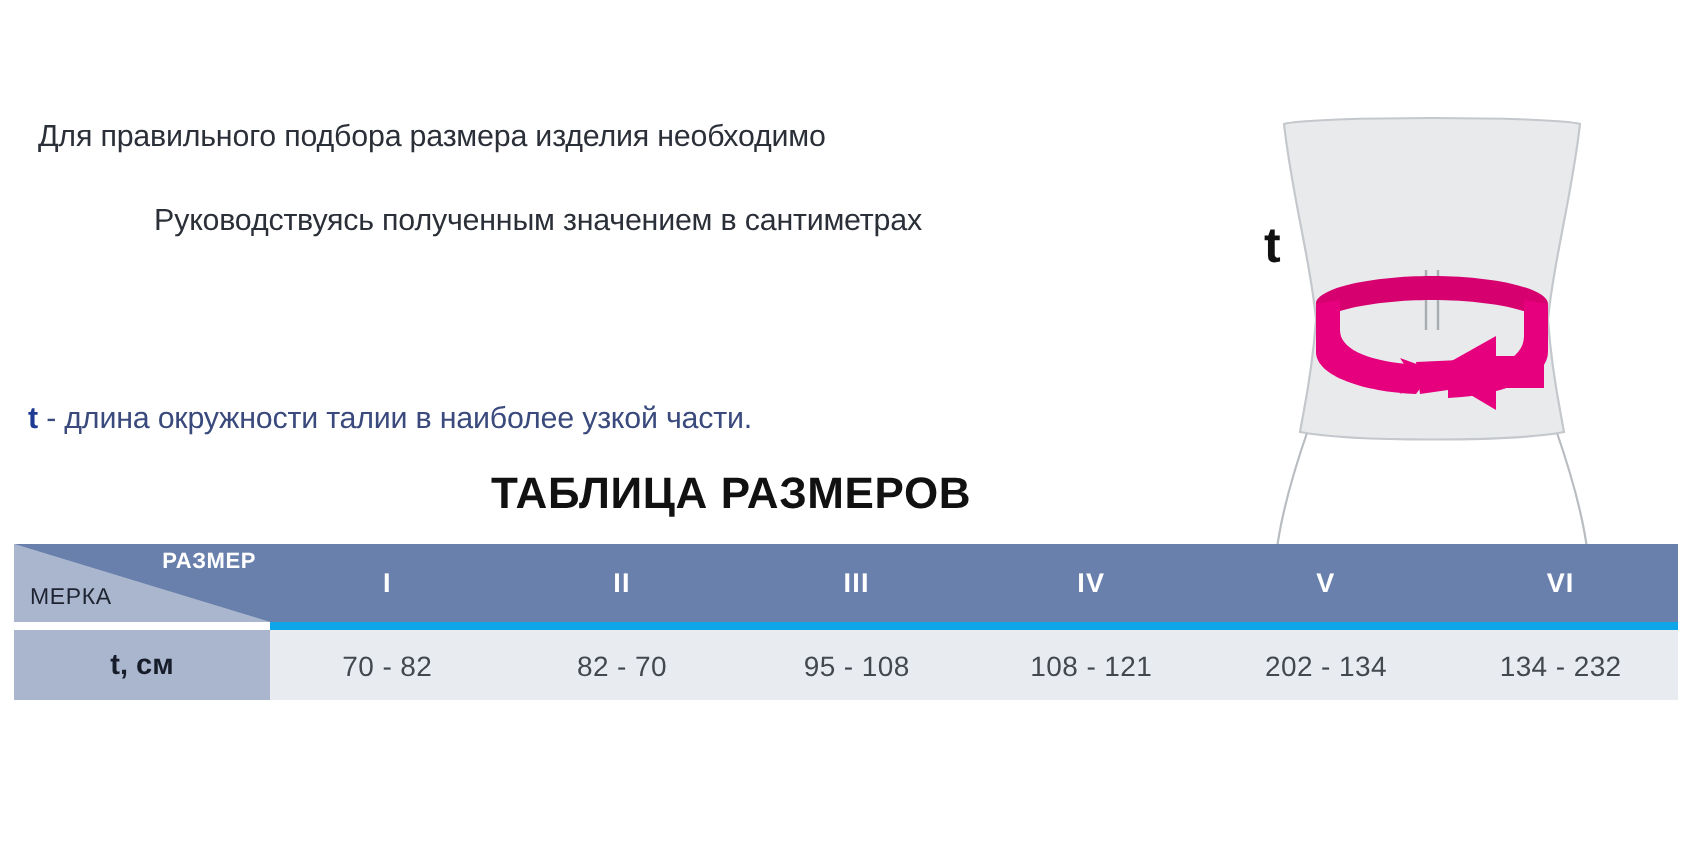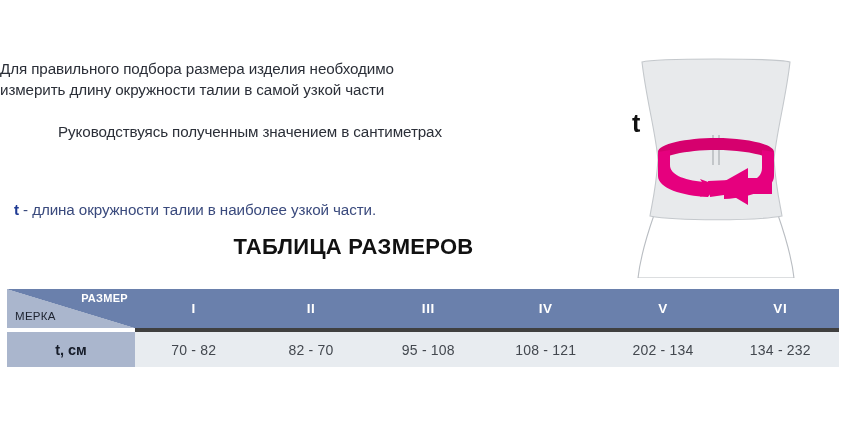--- a/index.html
+++ b/index.html
@@ -12,21 +12,21 @@
     height: 423px;
     position: relative;
     overflow: hidden;
     font-family: "Liberation Sans", sans-serif;
     -webkit-font-smoothing: antialiased;
   }
 
   
   #instructions {
     position: absolute;
-    left: 0;
+    left: 19px;
     top: 58px;
     width: 500px;
   }
   .para {
     font-size: 15.2px;
     line-height: 21px;
     color: #2b2f38;
     margin: 0 0 21px 0;
     letter-spacing: -0.1px;
   }
@@ -74,27 +74,28 @@
   #table-title {
     position: absolute;
     left: 0;
     top: 234px;
     width: 707px;
     text-align: center;
     font-size: 22px;
     font-weight: bold;
     color: #111111;
     letter-spacing: 0.3px;
+    padding-left: 12px;
   }
 
   
   #size-table {
     position: absolute;
     left: 7px;
-    top: 289px;
+    top: 272px;
     width: 832px;
     border-collapse: collapse;
     table-layout: fixed;
   }
   #size-table th, #size-table td {
     padding: 0;
     margin: 0;
   }
 
   
@@ -150,31 +151,30 @@
     text-align: center;
     vertical-align: middle;
     border-top: 4px solid #ffffff;
   }
   .data-cell {
     background: #e8ecf0;
     color: #43484f;
     font-size: 14px;
     text-align: center;
     vertical-align: middle;
-    border-top: 4px solid #404040;
+    border-top: 4px solid #0ea5e9;
     letter-spacing: 0.2px;
   }
 </style>
 </head>
 <body>
 
 <div id="instructions">
   <p class="para">
     <span class="line">Для правильного подбора размера изделия необходимо</span>
-    <span class="line">измерить длину окружности талии в самой узкой части</span>
   </p>
   <p class="para">
     <span class="line">Руководствуясь полученным значением в сантиметрах</span>
   </p>
 </div>
 
 <div id="legend-line"><span class="tsym">t</span><span> - длина окружности талии в наиболее узкой части.</span></div>
 
 <div id="illustration">
   <svg width="250" height="240" viewBox="0 0 250 240" xmlns="http://www.w3.org/2000/svg">

